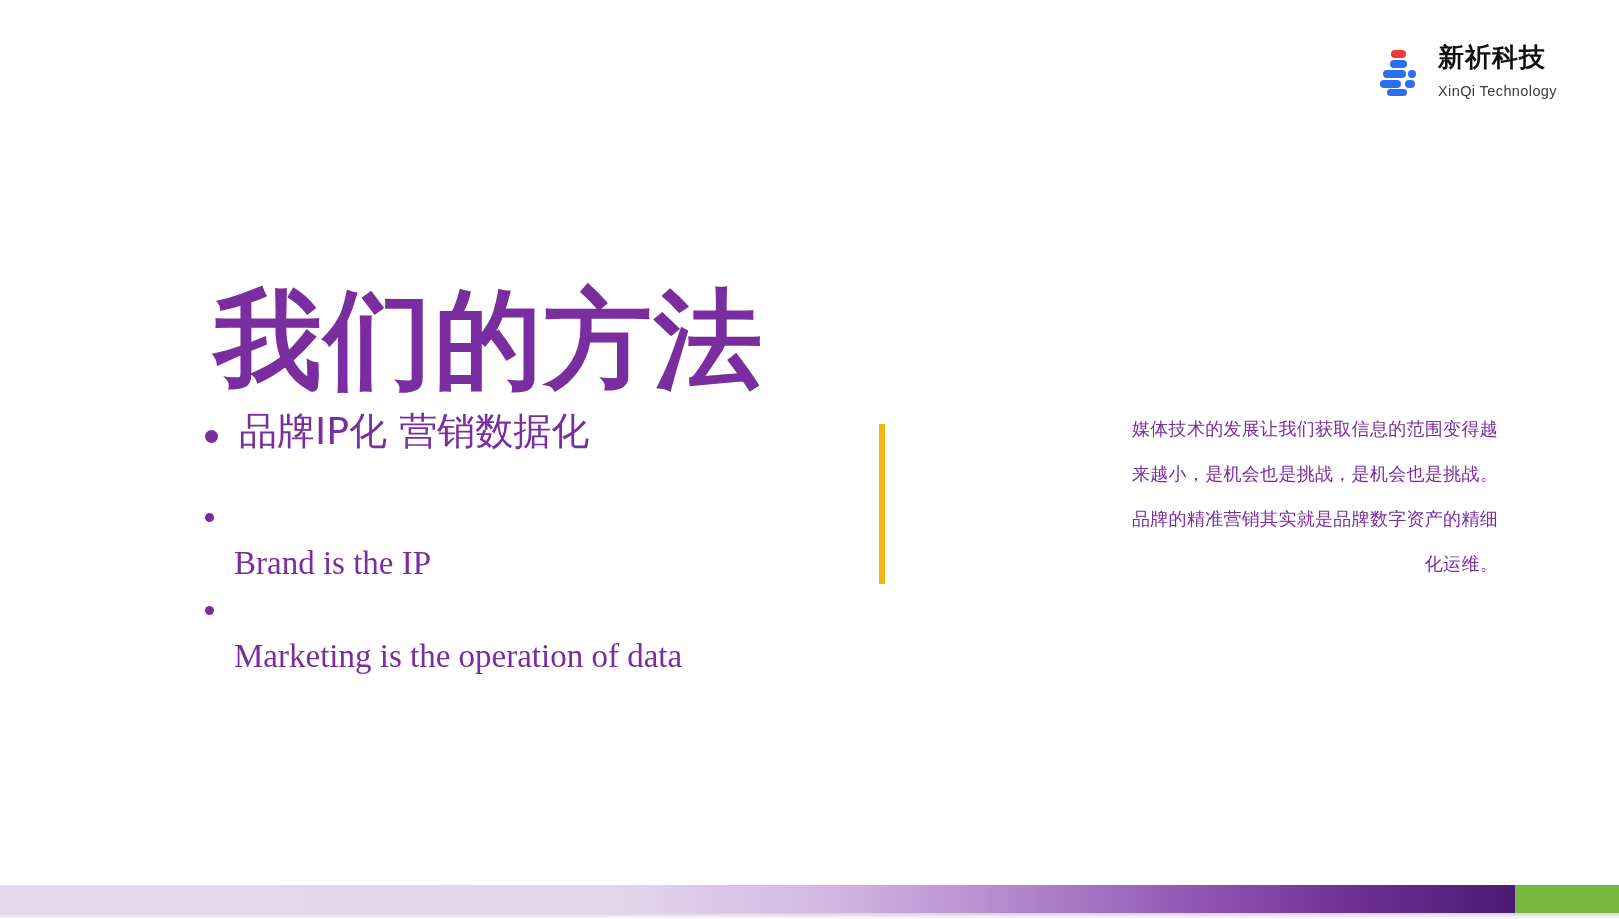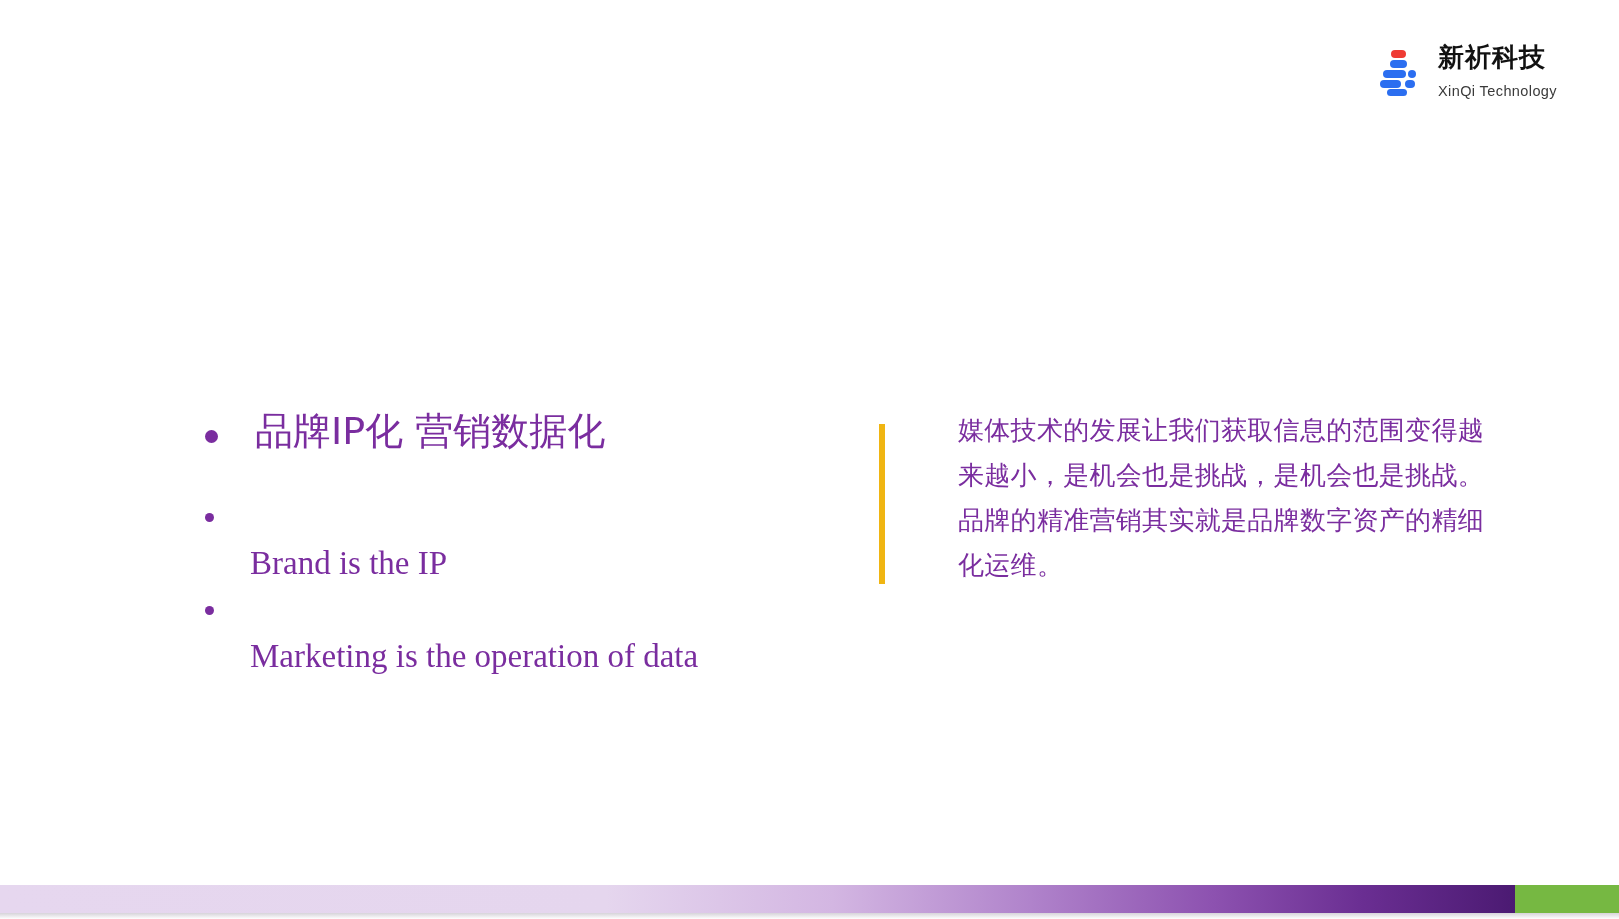--- a/index.html
+++ b/index.html
@@ -76,21 +76,20 @@
   
   .left-col {
     position: absolute;
     left: 205px;
     top: 408px;
     width: 640px;
   }
   .bullet-row {
     display: flex;
     align-items: flex-start;
-    gap: 16px;
   }
   .bullet-primary {
     margin-bottom: 40px;
   }
   .dot {
     flex: 0 0 auto;
     border-radius: 50%;
     background: #7a2d9f;
   }
   .dot-lg {
@@ -135,26 +134,27 @@
   }
 
   
   .right-col {
     position: absolute;
     left: 958px;
     top: 408px;
     width: 540px;
   }
   .para-line {
-    font-size: 26px;
+    font-size: 18px;
     color: #7a2d9f;
     line-height: 45px;
     letter-spacing: 0.3px;
     white-space: nowrap;
-    font-family: Liberation Serif, serif;
+    font-family: Liberation Mono, monospace;
+    text-align: right;
   }
 
   
   .bottom-bar {
     position: absolute;
     left: 0;
     top: 885px;
     width: 1619px;
     height: 28px;
     display: flex;
@@ -199,20 +199,21 @@
       <rect x="8" y="35" width="21" height="8" rx="4" fill="#2b6ef0"></rect>
       <rect x="33" y="35" width="10" height="8" rx="4" fill="#2b6ef0"></rect>
       <rect x="15" y="44" width="20" height="7" rx="3.5" fill="#2b6ef0"></rect>
     </svg>
     <div class="logo-text">
       <div class="logo-cn">新祈科技</div>
       <div class="logo-en">XinQi Technology</div>
     </div>
   </div>
 
+  <h1 class="title">我们的方法</h1>
 
   <div class="left-col">
 
     <div class="bullet-row bullet-primary">
       <span class="dot dot-lg"></span>
       <span class="bullet-primary-text">品牌IP化  营销数据化</span>
     </div>
 
     <div class="bullet-row bullet-en">
       <span class="dot dot-sm"></span>

